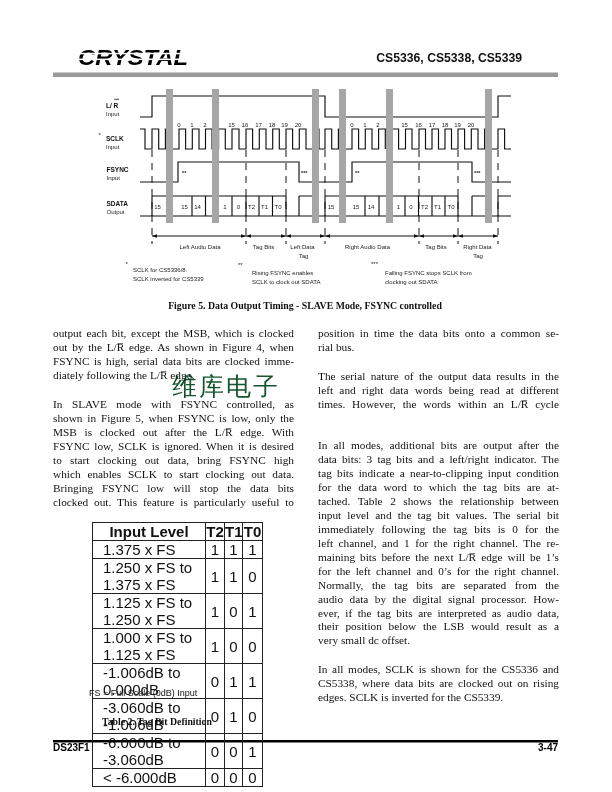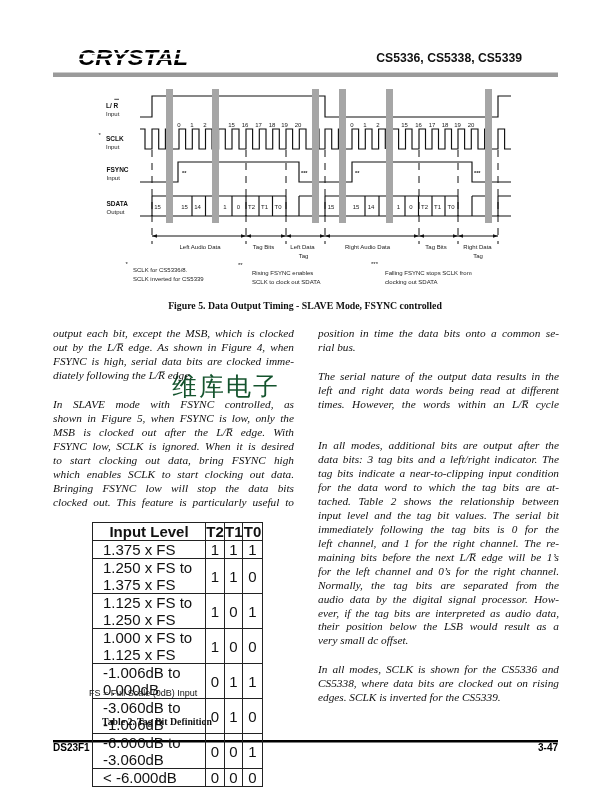--- a/index.html
+++ b/index.html
@@ -12,21 +12,21 @@
   .tiny { font-family: "Liberation Sans", sans-serif; font-size: 6px; fill: #222; }
   .mark { font-family: "Liberation Sans", sans-serif; font-size: 5.5px; fill: #222; font-weight: bold; }
   .cap { font-family: "Liberation Serif", serif; font-weight: bold; font-size: 9.8px; fill: #111; }
   .note { font-family: "Liberation Sans", sans-serif; font-size: 9px; fill: #111; }
   .foot { font-family: "Liberation Sans", sans-serif; font-weight: bold; font-size: 10px; fill: #000; }
   .wave { fill: none; stroke: #111; stroke-width: 1.15; }
   .dash { stroke: #111; stroke-width: 1; stroke-dasharray: 7 6; }
   .gray { fill: #a6a6a6; }
 
   .col { position: absolute; width: 241px; }
-  .para { position: absolute; left: 0; width: 241px; font-style: italic; }
+  .para { position: absolute; left: 0; width: 241px; }
   .ln { height: 13.95px; line-height: 13.95px; font-size: 11.3px; text-align: justify; text-align-last: justify; overflow: hidden; }
   .ln.last { text-align: center; text-align-last: left; }
 
   .tag-table { position: absolute; left: 92px; top: 522px; width: 170px; table-layout: fixed; border-collapse: collapse; font-family: "Liberation Sans", sans-serif; font-size: 15px; color: #111; }
   .tag-table th, .tag-table td { border: 1px solid #222; padding: 0; }
   .tag-table thead tr { height: 14px; }
   .tag-table tbody tr { height: 17.25px; }
   .tag-table th { font-weight: bold; text-align: center; }
   .tag-table td.lvl { text-align: left; padding-left: 10px; }
   .tag-table td.bit { text-align: center; }

